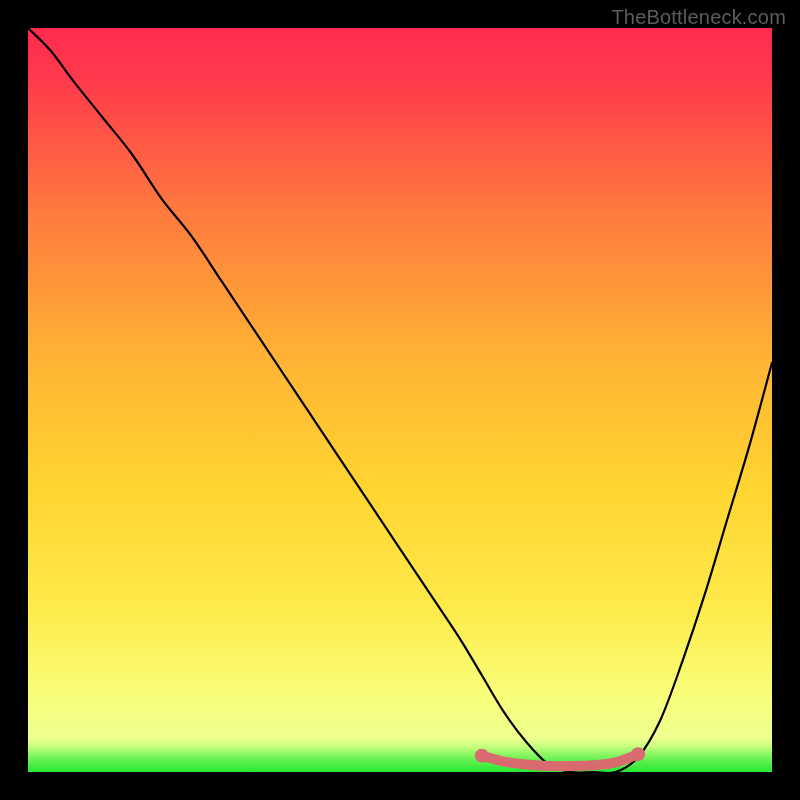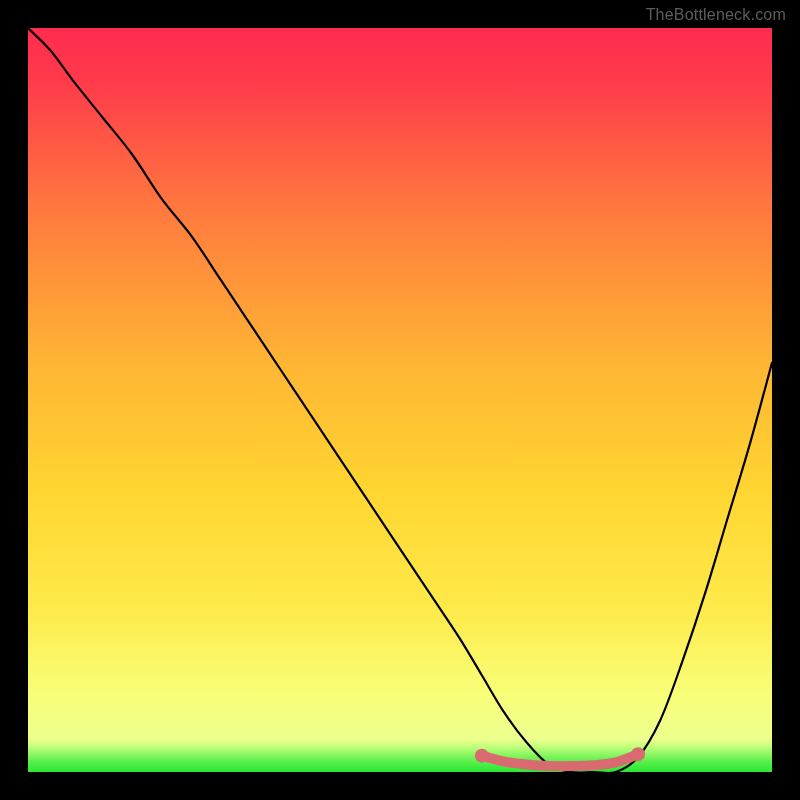--- a/index.html
+++ b/index.html
@@ -22,21 +22,21 @@
     left: 28px;
     top: 28px;
     width: 744px;
     height: 744px;
   }
   .watermark {
     position: absolute;
     top: 6px;
     right: 14px;
     color: #5d5d5d;
-    font-size: 16px;
+    font-size: 20px;
     font-weight: 500;
     letter-spacing: 0.2px;
     text-align: right;
     user-select: none;
   }
   svg {
     display: block;
   }
 </style>
 </head>

